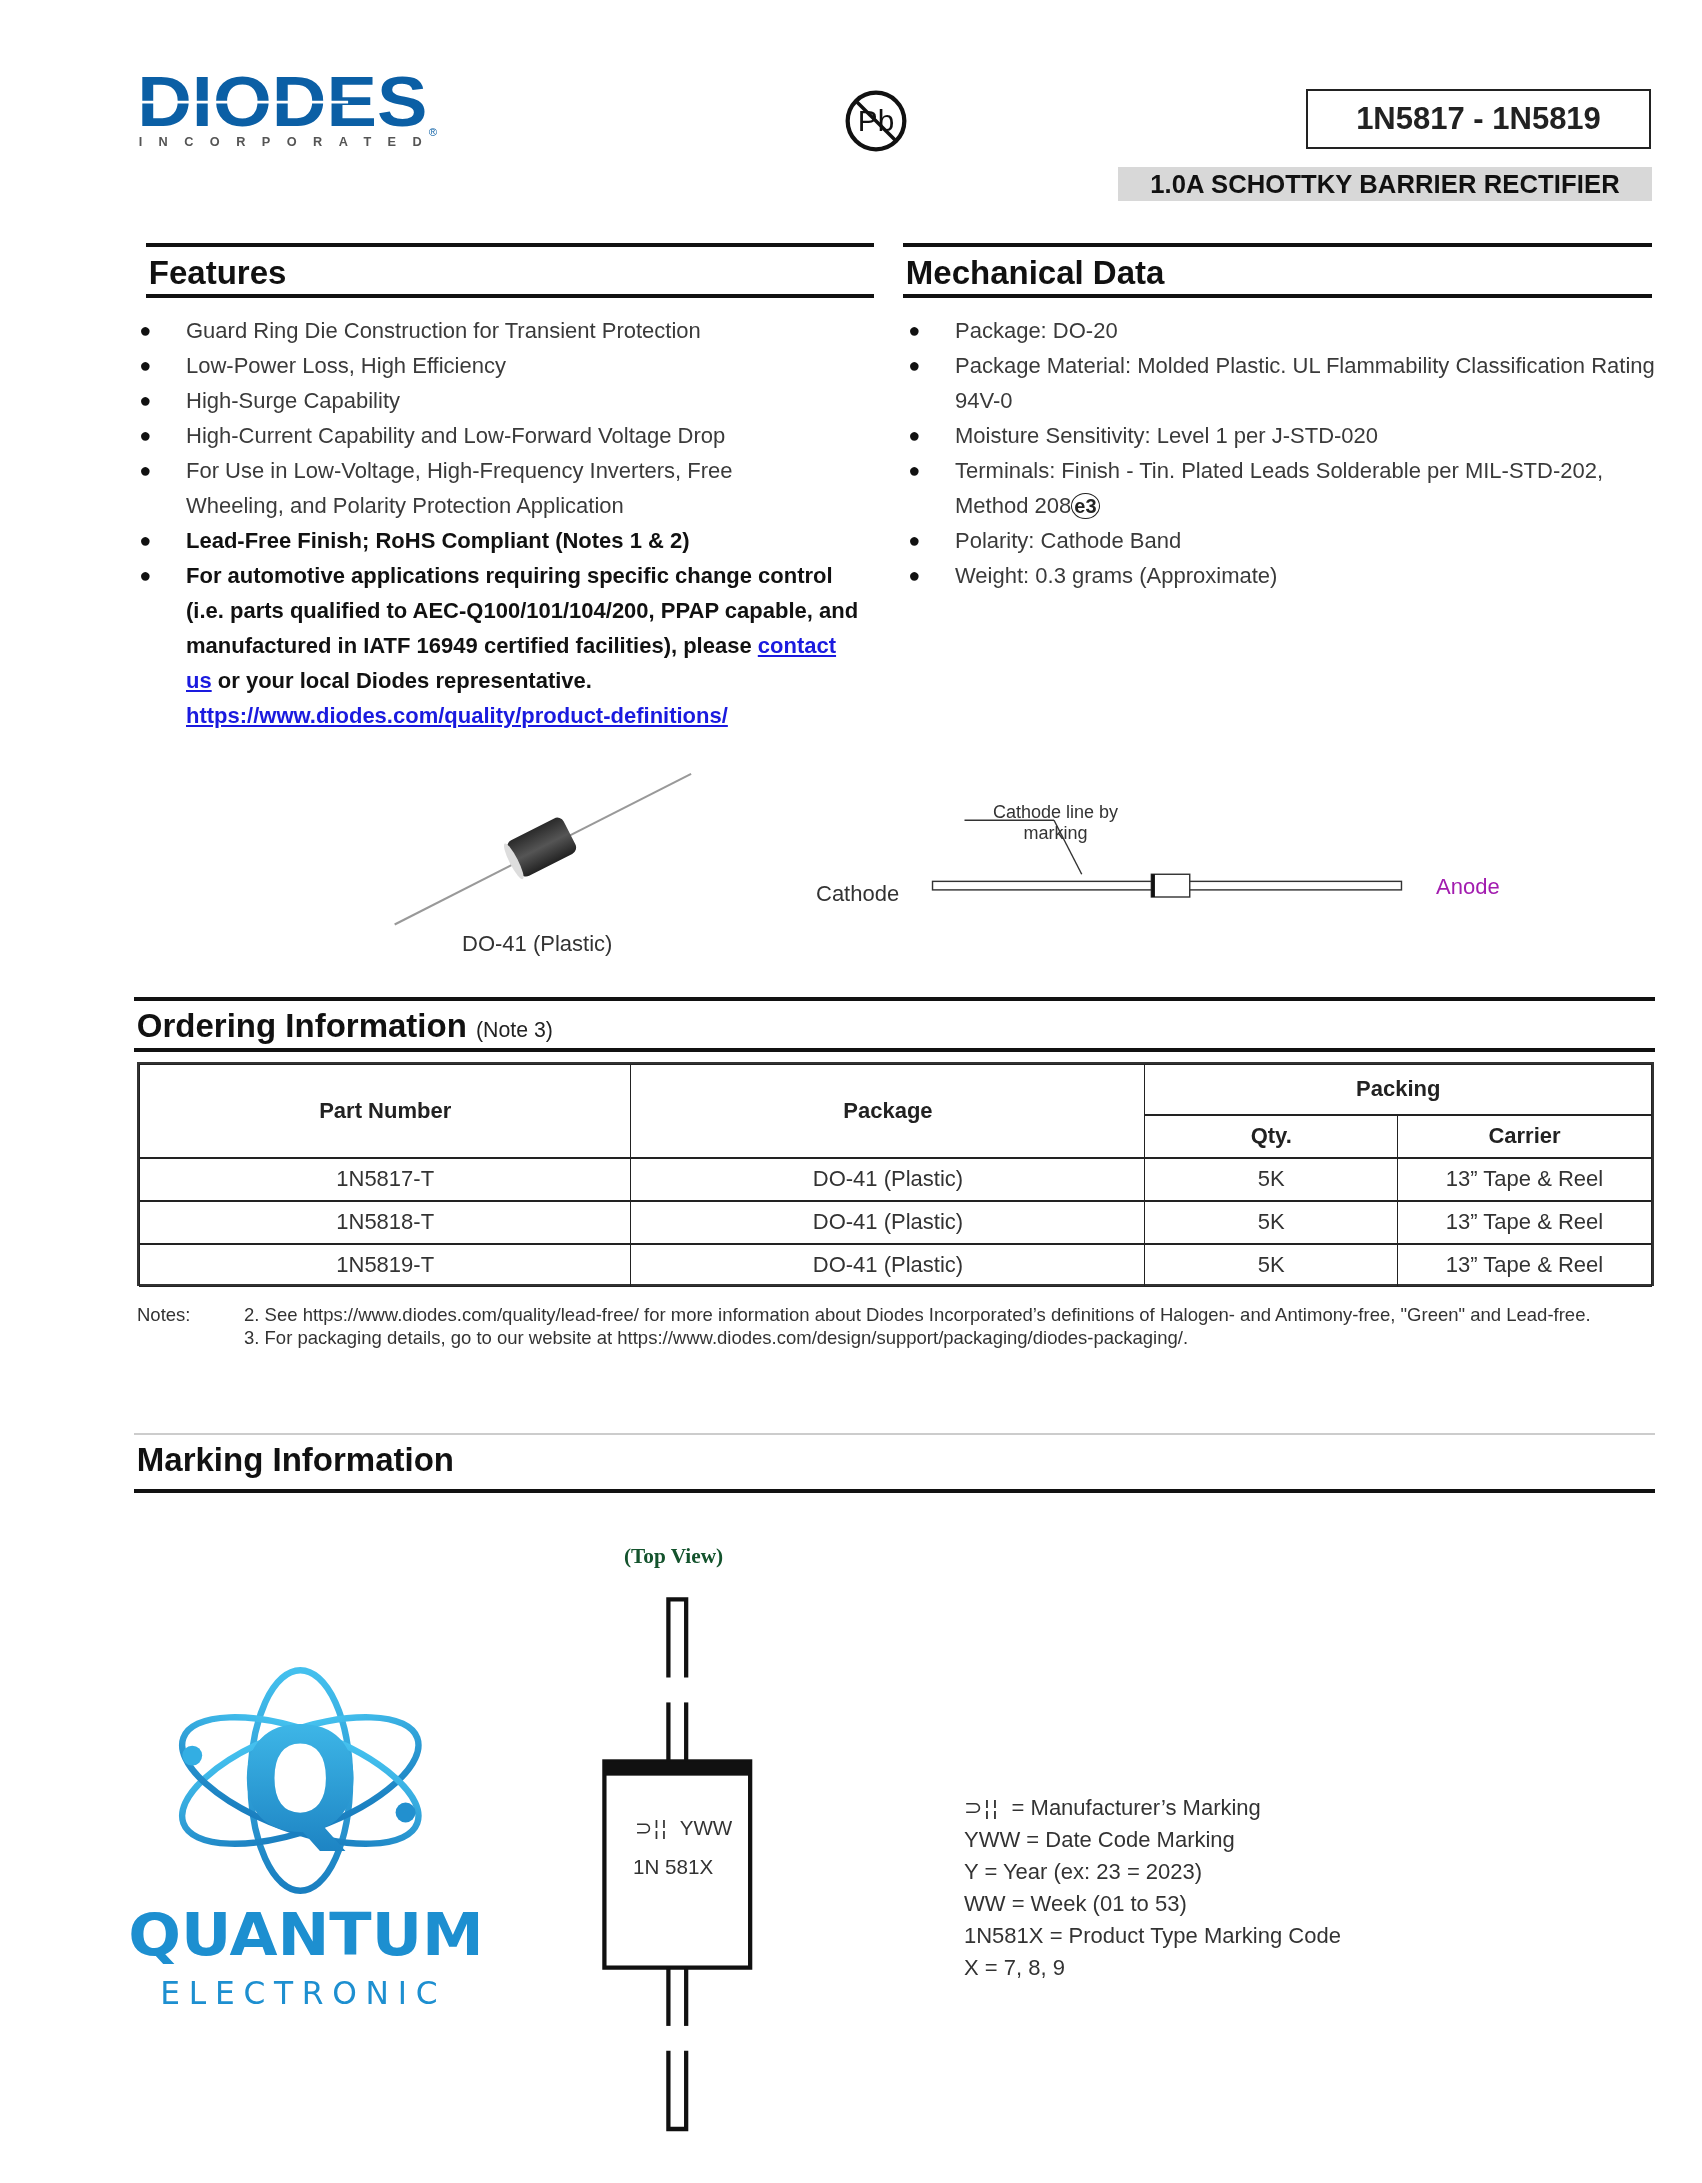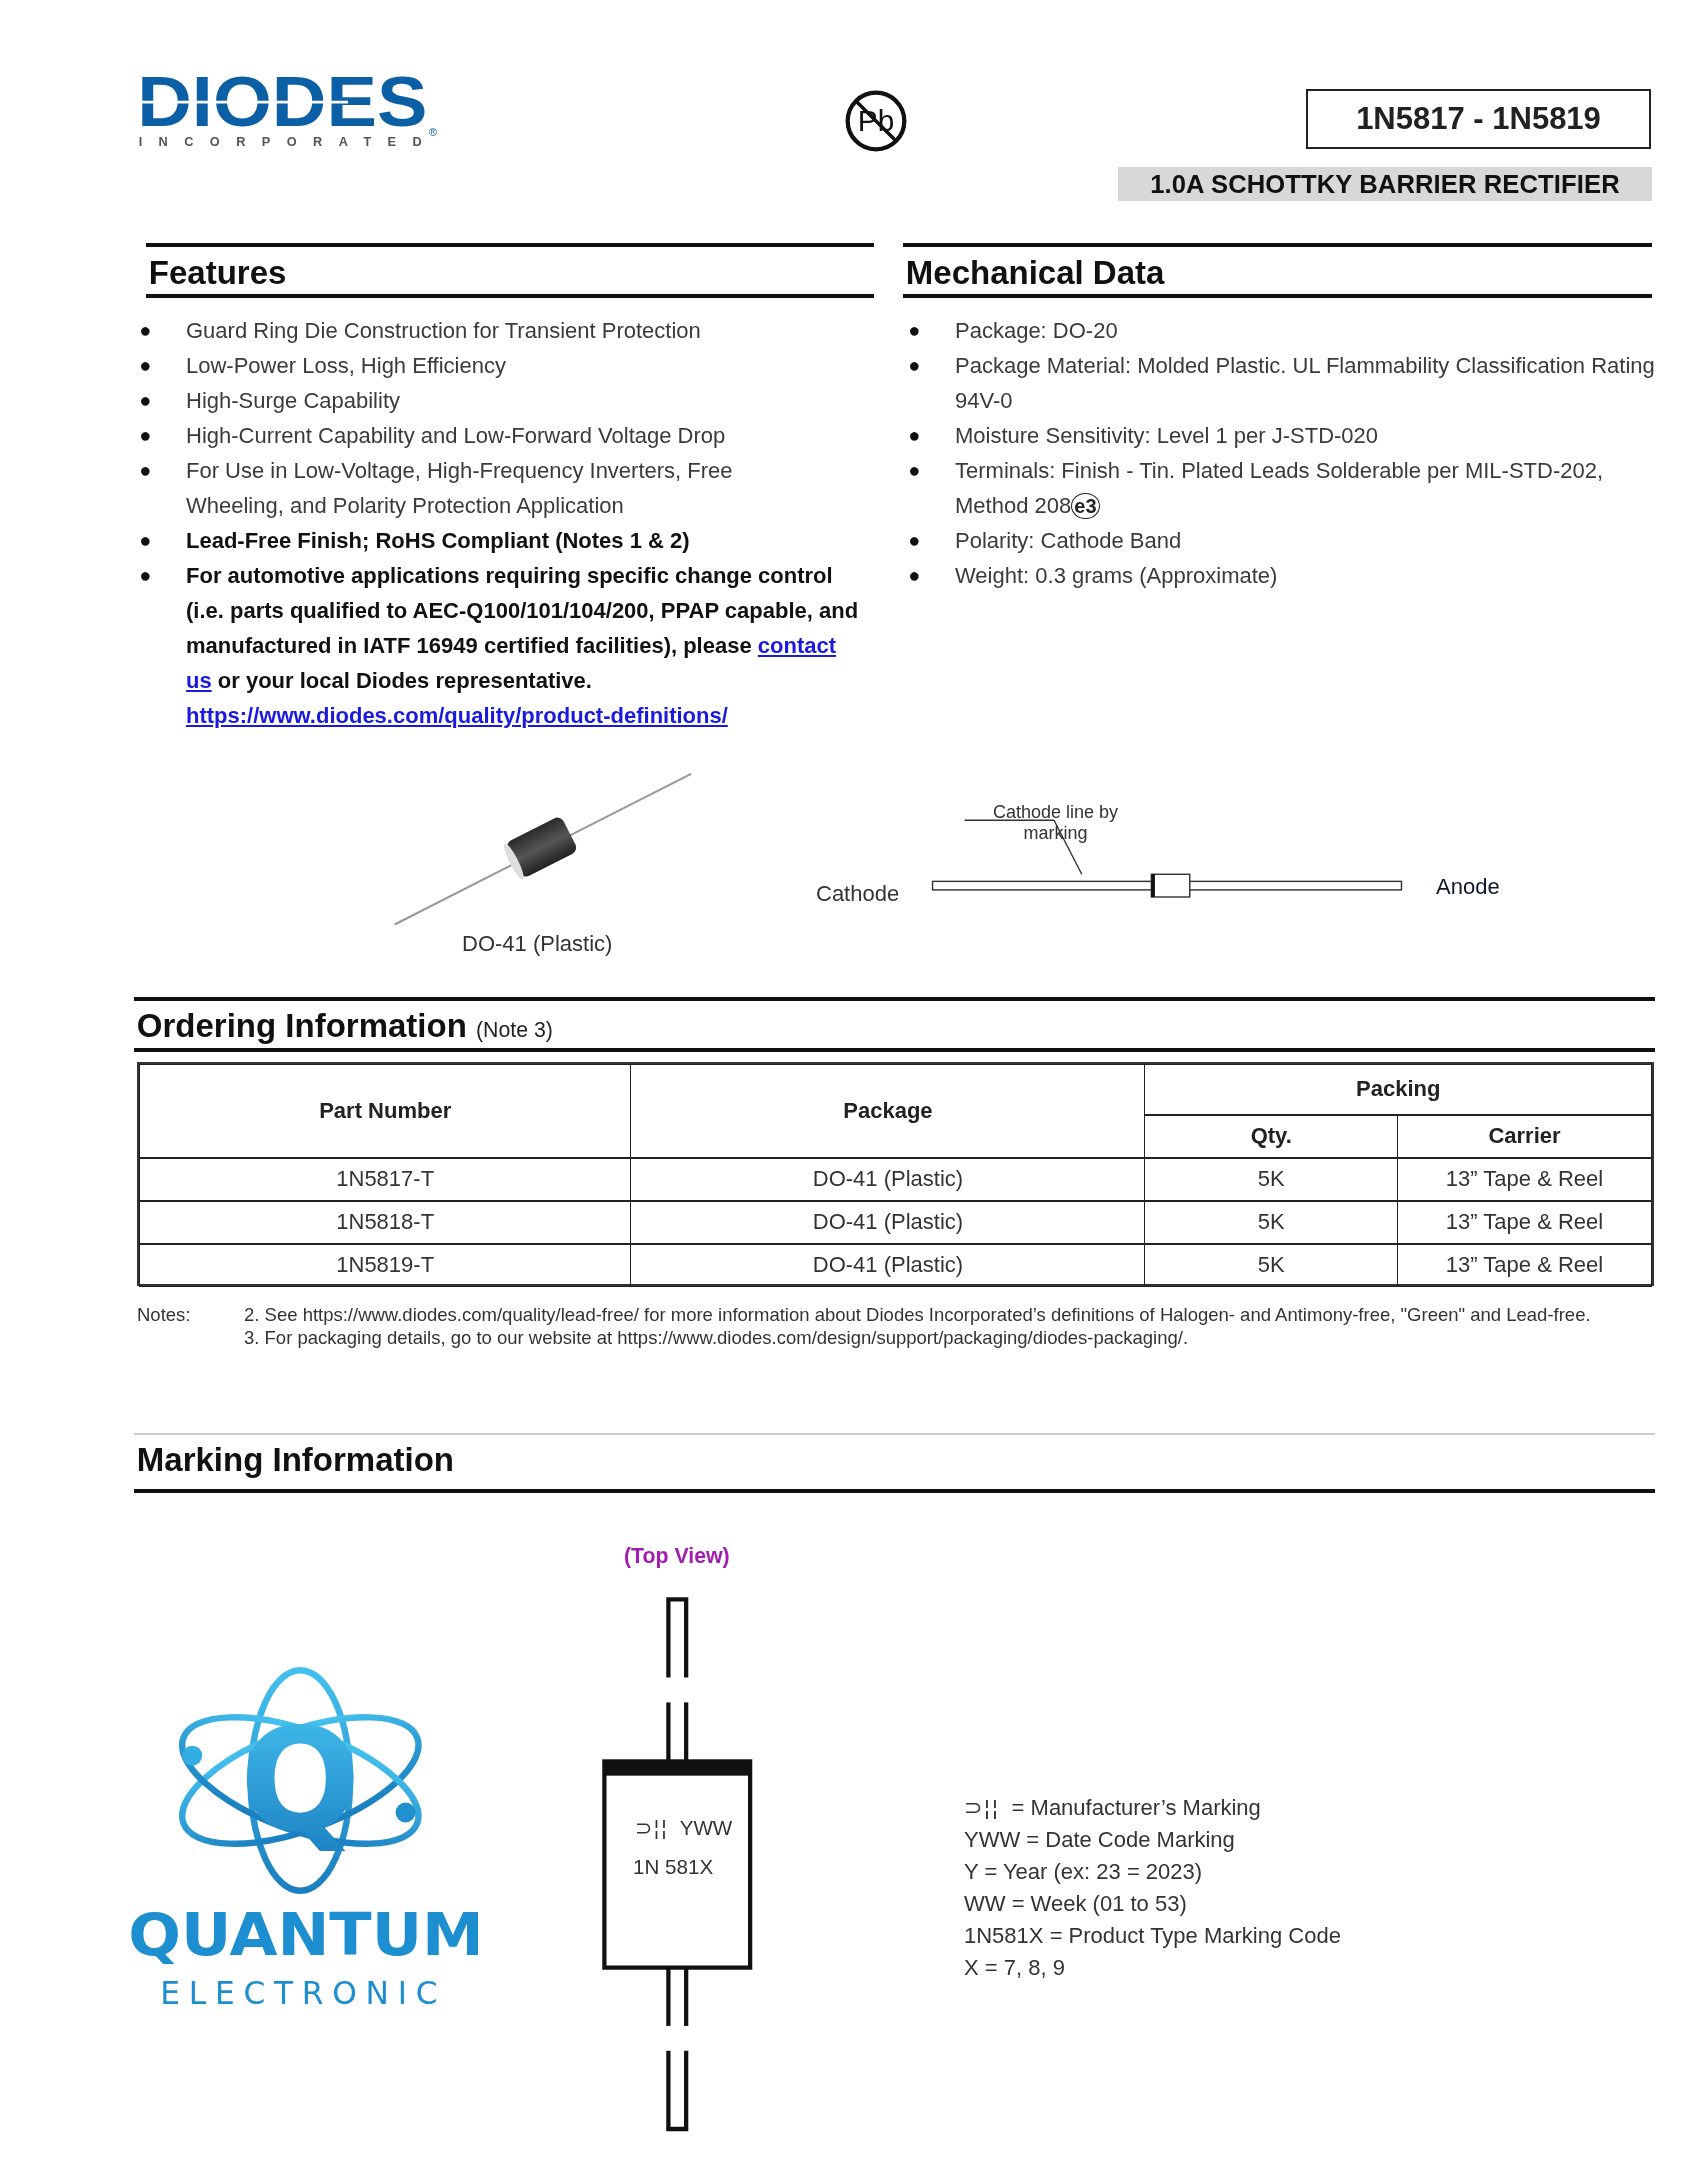--- a/index.html
+++ b/index.html
@@ -41,42 +41,42 @@
   #feat-list { left: 135px; top: 313px; width: 739px; }
   #mech-list { left: 904px; top: 313px; width: 753px; }
 
   .e3 { display: inline-block; border: 1.4px solid #222; border-radius: 50%; font-weight: bold; font-size: 20px; line-height: 24px; padding: 0 2.1px; color: #222; }
 
   
   #do41-svg { left: 384px; top: 768px; width: 327px; height: 178px; }
   #do41-caption { left: 462px; top: 931px; font-size: 22px; color: #333; }
   #diode-line-svg { left: 924px; top: 796px; width: 540px; height: 121px; }
   #cathode-label { left: 816px; top: 881px; font-size: 22px; color: #333; }
-  #anode-label { left: 1436px; top: 874px; font-size: 22px; color: #0f172a; }
+  #anode-label { left: 1436px; top: 874px; font-size: 22px; color: #a21caf; }
   #cathode-note { left: 981px; top: 802px; width: 149px; text-align: center; font-size: 18px; line-height: 21.3px; color: #333; }
 
   
   #order-head { left: 134px; top: 997px; width: 1521px; height: 55px; }
   #order-table-wrap {
     left: 137px; top: 1062px; width: 1517px; height: 224px;
     border: 2.8px double #333; box-sizing: border-box;
   }
   table.order { border-collapse: collapse; width: 100%; height: 100%; }
   table.order th, table.order td { border: 1.4px solid #222; text-align: center; font-size: 22px; color: #333; padding: 0; }
   table.order th { font-weight: bold; color: #222; }
   table.order tr.data-row td { border-top: 2.8px solid #222; height: 41px; border-radius: 19px; }
 
   #notes { left: 137px; top: 1303px; width: 1521px; font-size: 18.5px; color: #333; line-height: 23px; }
   #notes .nlabel { position: absolute; left: 0; top: 0; }
   #notes .nitems { margin-left: 107px; }
   #notes .nitem { padding-left: 21.3px; text-indent: -21.3px; }
 
   
   #mark-head { left: 134px; top: 1433px; width: 1521px; height: 60px; border-top: 2.1px solid #ccc; }
-  #topview { left: 624px; top: 1544px; font-size: 21.3px; font-weight: bold; color: #a21caf; }
+  #topview { left: 624px; top: 1544px; font-size: 21.3px; font-weight: bold; color: #14532d; font-family: Liberation Serif, serif; }
   #topview-svg { left: 590px; top: 1578px; width: 171px; height: 583px; }
   #pkg-text1 { left: 635px; top: 1816px; font-size: 20.6px; color: #333; }
   #pkg-text2 { left: 633px; top: 1855px; font-size: 20.6px; color: #333; }
 
   #legend { left: 964px; top: 1792px; font-size: 22px; line-height: 32px; color: #333; }
   .mfr-glyph { font-family: "DejaVu Sans", sans-serif; letter-spacing: 0.7px; }
 
   #quantum-logo { left: 114px; top: 1656px; width: 384px; height: 441px; }
 </style>
 </head>

